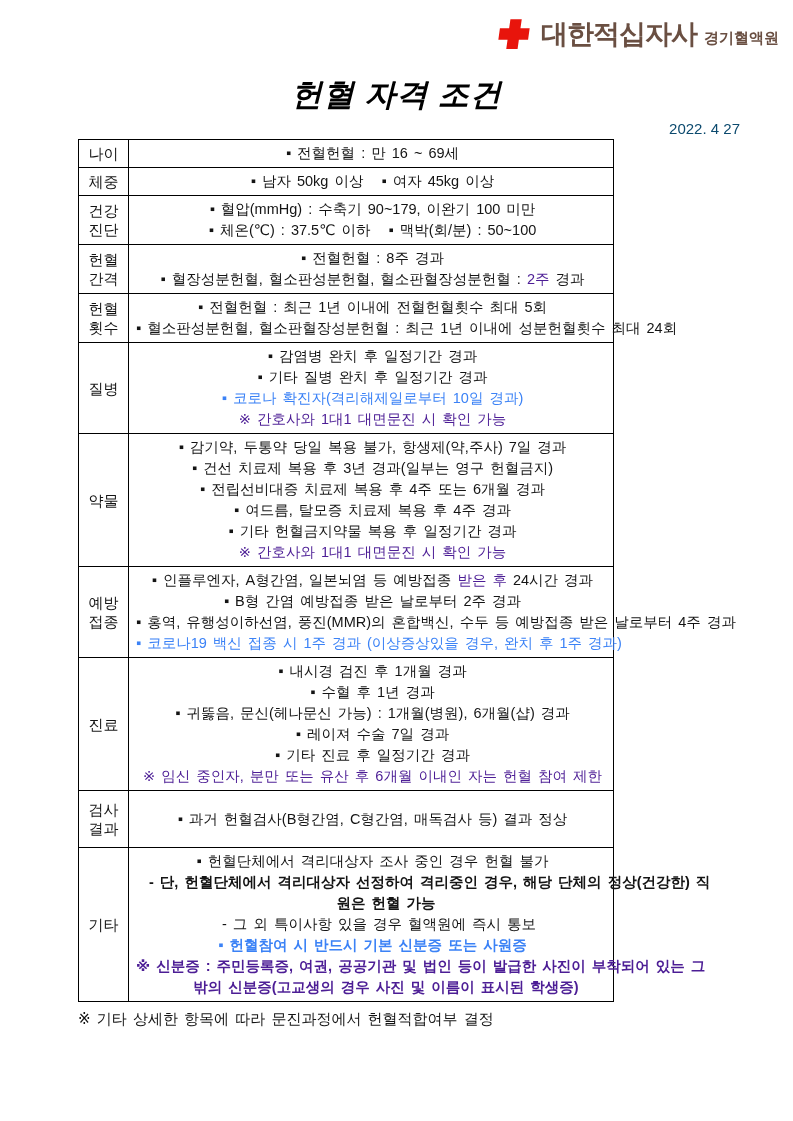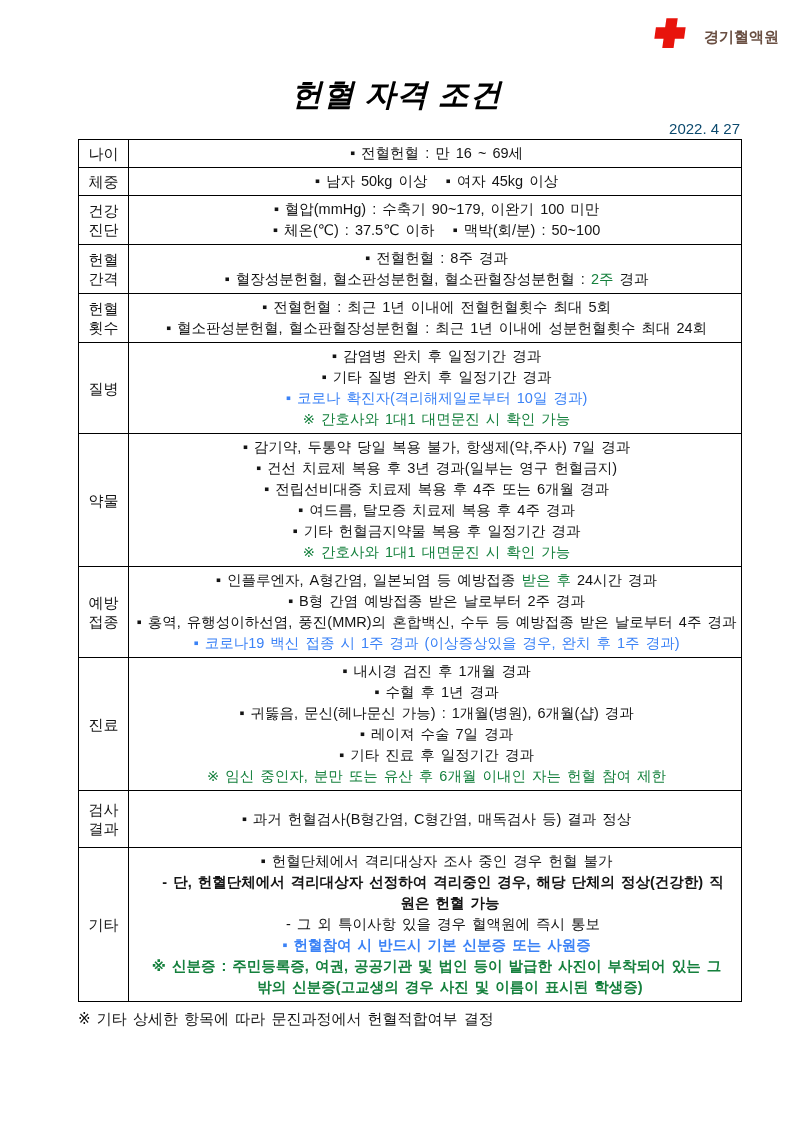--- a/index.html
+++ b/index.html
@@ -21,54 +21,55 @@
   
   .doc-title{
     text-align:center;font-size:31px;font-weight:bold;font-style:italic;
     letter-spacing:1px;margin-top:6px;color:#000;
   }
   .doc-date{text-align:right;font-size:15px;margin:4px 53px 2px 0;color:#0c4a6e;}
 
   
   table.elig{
     border-collapse:collapse;table-layout:fixed;
-    margin:2px 0 4px 78px;width:664px;padding-left:16px;
+    margin:2px 0 4px 78px;width:536px;padding-left:16px;
   }
   table.elig th.label{
     width:47px;border:1.6px solid #000;
     font-weight:normal;font-size:15px;line-height:19px;
     text-align:center;vertical-align:middle;
     white-space:pre-line;padding:2px 1px;color:#141414;
   }
   table.elig td.content{
     border:1.6px solid #000;vertical-align:middle;
     padding:3px 4px 3px 7px;font-size:14.5px;
   }
   tr.tall th.label,tr.tall td.content{padding-top:9px;padding-bottom:9px;}
   .line{line-height:21px;white-space:nowrap;word-spacing:2px;color:#141414;text-align:center;}
   .line .seg{white-space:pre;}
-  .c-blue{color:#15803d;}
+  .c-blue{color:#4c1d95;}
   .c-red{color:#3b82f6;}
   .b{font-weight:bold;}
   .ind1{padding-left:13px;}
   .ind2{padding-left:27px;}
 
   
   .footer-note{margin:8px 0 0 78px;font-size:15px;word-spacing:2px;color:#141414;}
 </style>
 </head>
 <body>
 
 <div class="page">
 
   <div class="header">
     <div class="logo">
       <svg class="cross-icon" viewBox="0 0 24 24" aria-hidden="true">
         <path d="M8 1.5h8v6.5h6.5v8H16v6.5H8V16H1.5V8H8z" fill="#e8140c"></path>
       </svg>
+      <span class="brand">대한적십자사</span>
       <span class="brand-sub">경기혈액원</span>
     </div>
   </div>
 
   <div class="doc-title">헌혈 자격 조건</div>
   <div class="doc-date">2022. 4 27</div>
 
   <table class="elig">
     <tbody>
         <tr>

